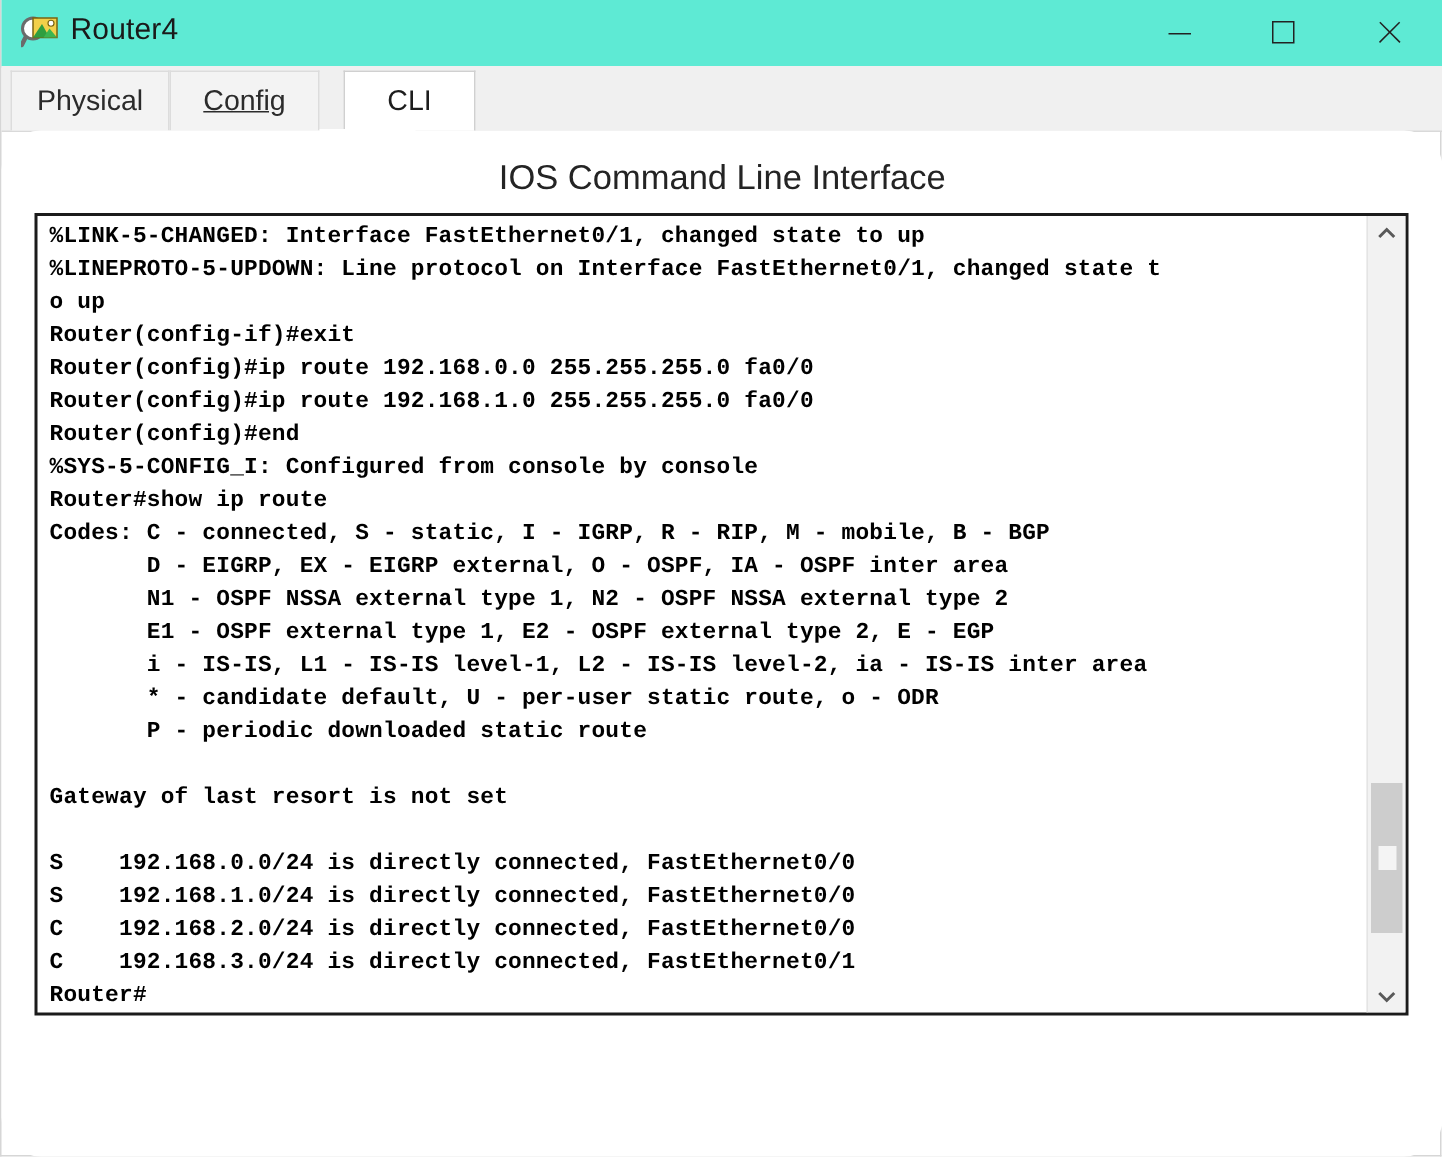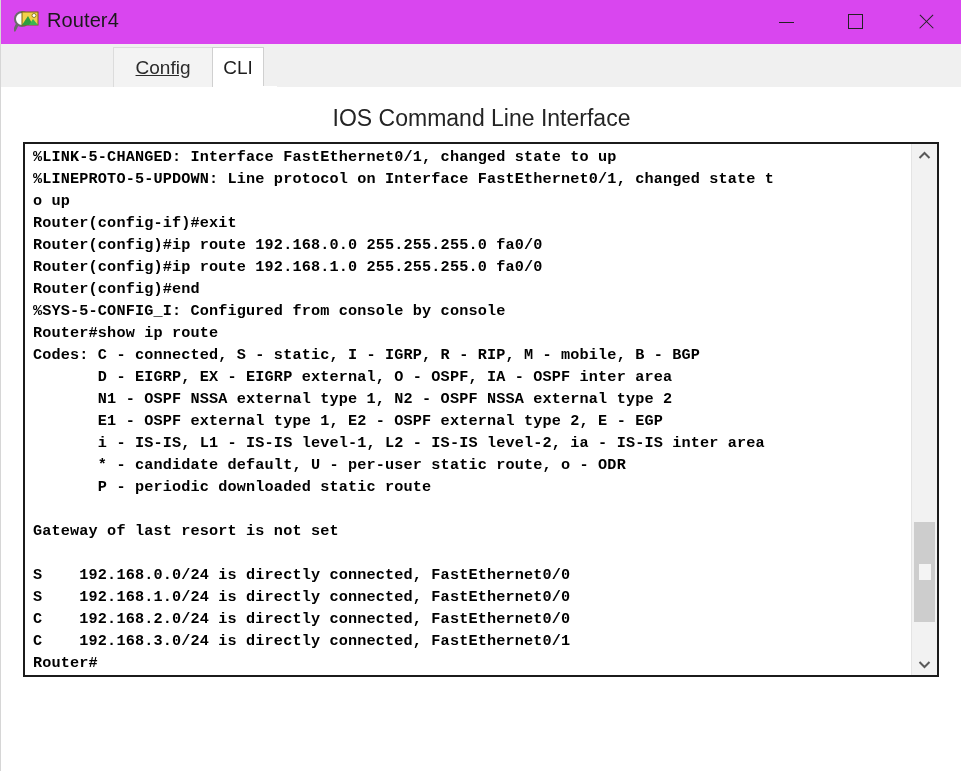--- a/index.html
+++ b/index.html
@@ -25,21 +25,21 @@
     border-right: 1px solid #d6d6d6;
     border-bottom: 1px solid #d6d6d6;
   }
 
   
   .titlebar {
     position: absolute;
     left: 0; top: 0;
     width: 961px;
     height: 44px;
-    background: #d946ef;
+    background: #5eead4;
     border-bottom: 1px solid #e8e8e8;
   }
   .title-icon {
     position: absolute;
     left: 13px; top: 10px;
     width: 26px; height: 24px;
   }
   .title-text {
     position: absolute;
     left: 46px; top: 9px;
@@ -102,37 +102,38 @@
     padding: 0 14px;
   }
   .tab.active {
     background: #ffffff;
     border-color: #d0d0d0;
     color: #1d1d1d;
     z-index: 3;
   }
   .tab0 { left: 6px;   width: 106px; }
   .tab1 { left: 112px; width: 100px; text-decoration: underline; }
-  .tab2 { left: 211px; width: 52px; text-align: right;  }
+  .tab2 { left: 228px; width: 88px; text-align: right;  }
 
   .tab-underlay {
     position: absolute;
     left: 212px; top: 86px;
     width: 64px; height: 2px;
     background: #ffffff;
     z-index: 4;
   }
 
   
   .content {
     position: absolute;
     left: 0; top: 87px;
     width: 961px;
     height: 684px;
     background: #ffffff;
+    border-radius: 26px;
   }
 
   .panel-title {
     position: absolute;
     left: 0; top: 18px;
     width: 961px;
     text-align: center;
     font-size: 23px;
     color: #242424;
   }
@@ -223,20 +224,23 @@
     </div>
     <div class="winbtn winbtn-max">
       <span class="glyph-max"></span>
     </div>
     <div class="winbtn winbtn-close">
       <span class="glyph-close"></span>
     </div>
   </div>
 
   <div class="tabstrip">
+    <div class="tab tab0">
+      <span>Physical</span>
+    </div>
     <div class="tab tab1">
       <span>Config</span>
     </div>
     <div class="tab tab2 active">
       <span>CLI</span>
     </div>
   </div>
   <div class="tab-underlay"></div>
 
   <div class="content">

